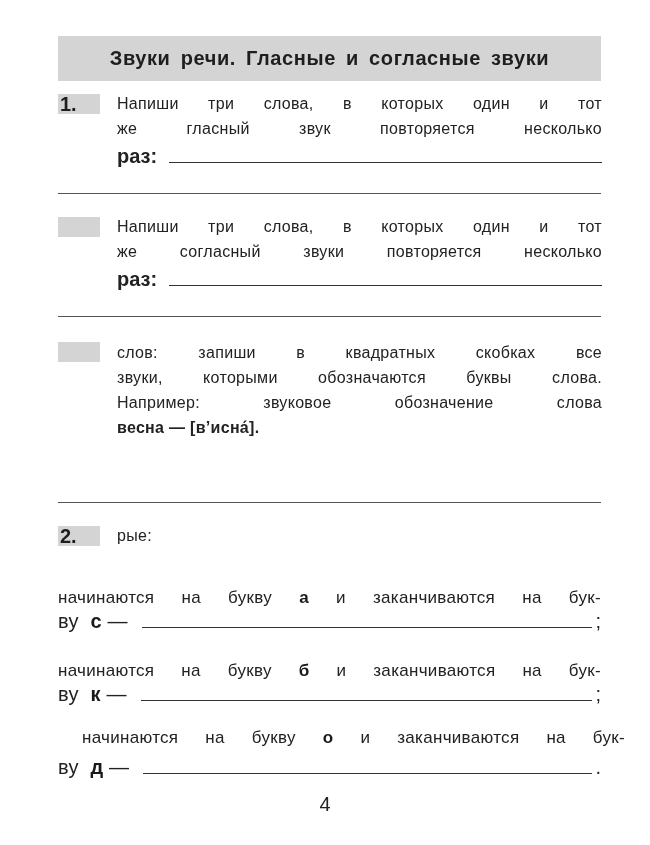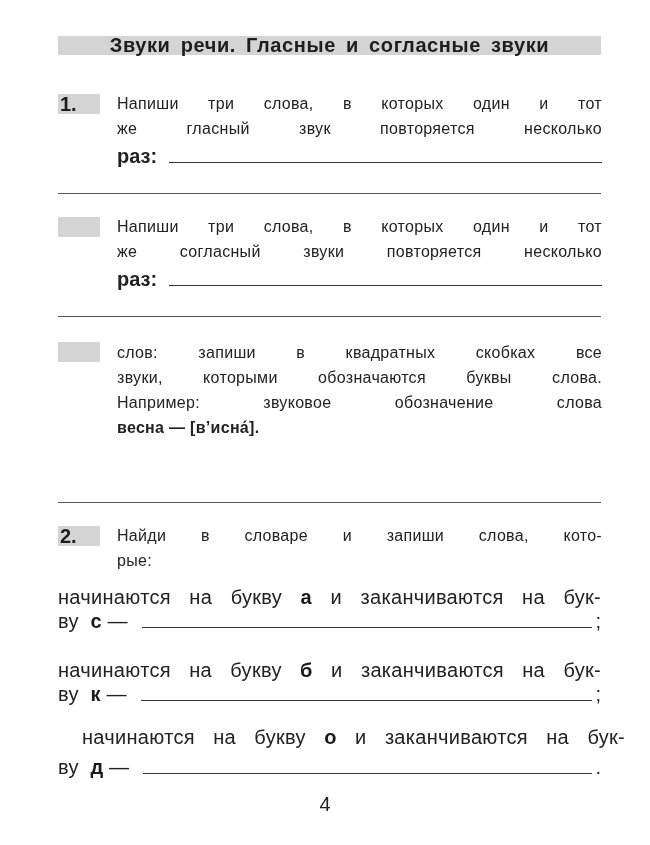--- a/index.html
+++ b/index.html
@@ -1,42 +1,42 @@
 <!DOCTYPE html>
 <html><head>
   <meta charset="utf-8">
   <style>
     html, body { margin: 0; padding: 0; background: #ffffff; }
     body {
       width: 650px; height: 845px; position: relative; overflow: hidden;
       font-family: "Liberation Sans", sans-serif; color: #222222;
     }
     .title-bar {
-      position: absolute; left: 58px; top: 36px; width: 543px; height: 19px;
+      position: absolute; left: 58px; top: 36px; width: 543px; height: 45px;
       background: #d4d4d4;
       display: flex; align-items: center; justify-content: center;
       font-weight: bold; font-size: 20px; letter-spacing: 0.6px; word-spacing: 4px;
       color: #1e1e1e;
     }
     .num-box {
       position: absolute; left: 58px; width: 42px; height: 20px;
       background: #d4d4d4; font-weight: bold; font-size: 20px; color: #1e1e1e;
       line-height: 20px; padding-left: 2px; box-sizing: border-box;
     }
     .para {
       position: absolute; left: 117px; width: 485px;
       font-size: 16px; line-height: 25px; text-align: justify;
       text-align-last: justify; letter-spacing: 0.3px;
     }
     .para .line { display: block; text-align: justify; text-align-last: justify; }
     .para .line.left { text-align-last: left; }
     .answer-row { position: absolute; left: 117px; width: 485px; display: flex; align-items: flex-end; font-size: 20px; font-weight: bold; }
     .answer-row .fill { flex: 1; border-bottom: 1px solid #333; margin-left: 12px; margin-bottom: 5px; }
     .hr { position: absolute; left: 58px; width: 543px; height: 0; border-top: 1.3px solid #555; }
-    .full-line { position: absolute; left: 58px; width: 543px; font-size: 20px; line-height: 25px; text-align: justify; text-align-last: justify; letter-spacing: 0.3px; }
+    .full-line { position: absolute; left: 58px; width: 543px; font-size: 17px; line-height: 25px; text-align: justify; text-align-last: justify; letter-spacing: 0.3px; }
     .fill-row { position: absolute; left: 58px; width: 543px; display: flex; align-items: flex-end; font-size: 20px; }
     .fill-row .lbl { white-space: pre; letter-spacing: 0.3px; }
     .fill-row .fill { flex: 1; border-bottom: 1px solid #333; margin-left: 14px; margin-bottom: 5px; margin-right: 3px; }
     b { font-weight: bold; color: #1a1a1a; }
     .page-num { position: absolute; left: 0; width: 650px; top: 793px; text-align: center; font-size: 20px; }
   </style>
 </head>
 <body>
 
 <div class="title-bar">Звуки речи. Гласные и согласные звуки</div>
@@ -67,21 +67,20 @@
 <div class="para" style="top:340px;">
   <span class="line">слов: запиши в квадратных скобках все</span>
   <span class="line">звуки, которыми обозначаются буквы слова.</span>
   <span class="line">Например: звуковое обозначение слова</span>
   <span class="line left" style="font-weight:bold;">весна — [в’исна́].</span>
 </div>
 <div class="hr" style="top:502px;"></div>
 
 <div class="num-box" style="top:526px;">2.</div>
 <div class="para" style="top:523px;">
-  <span class="line">Найди в словаре и запиши слова, кото-</span>
   <span class="line left">рые:</span>
 </div>
 
 <div class="full-line" style="top:585px;">
   <span>начинаются на букву</span>
   <b>а</b>
   <span>и заканчиваются на бук-</span>
 </div>
 <div class="fill-row" style="top:610px;">
   <span class="lbl">ву</span>

